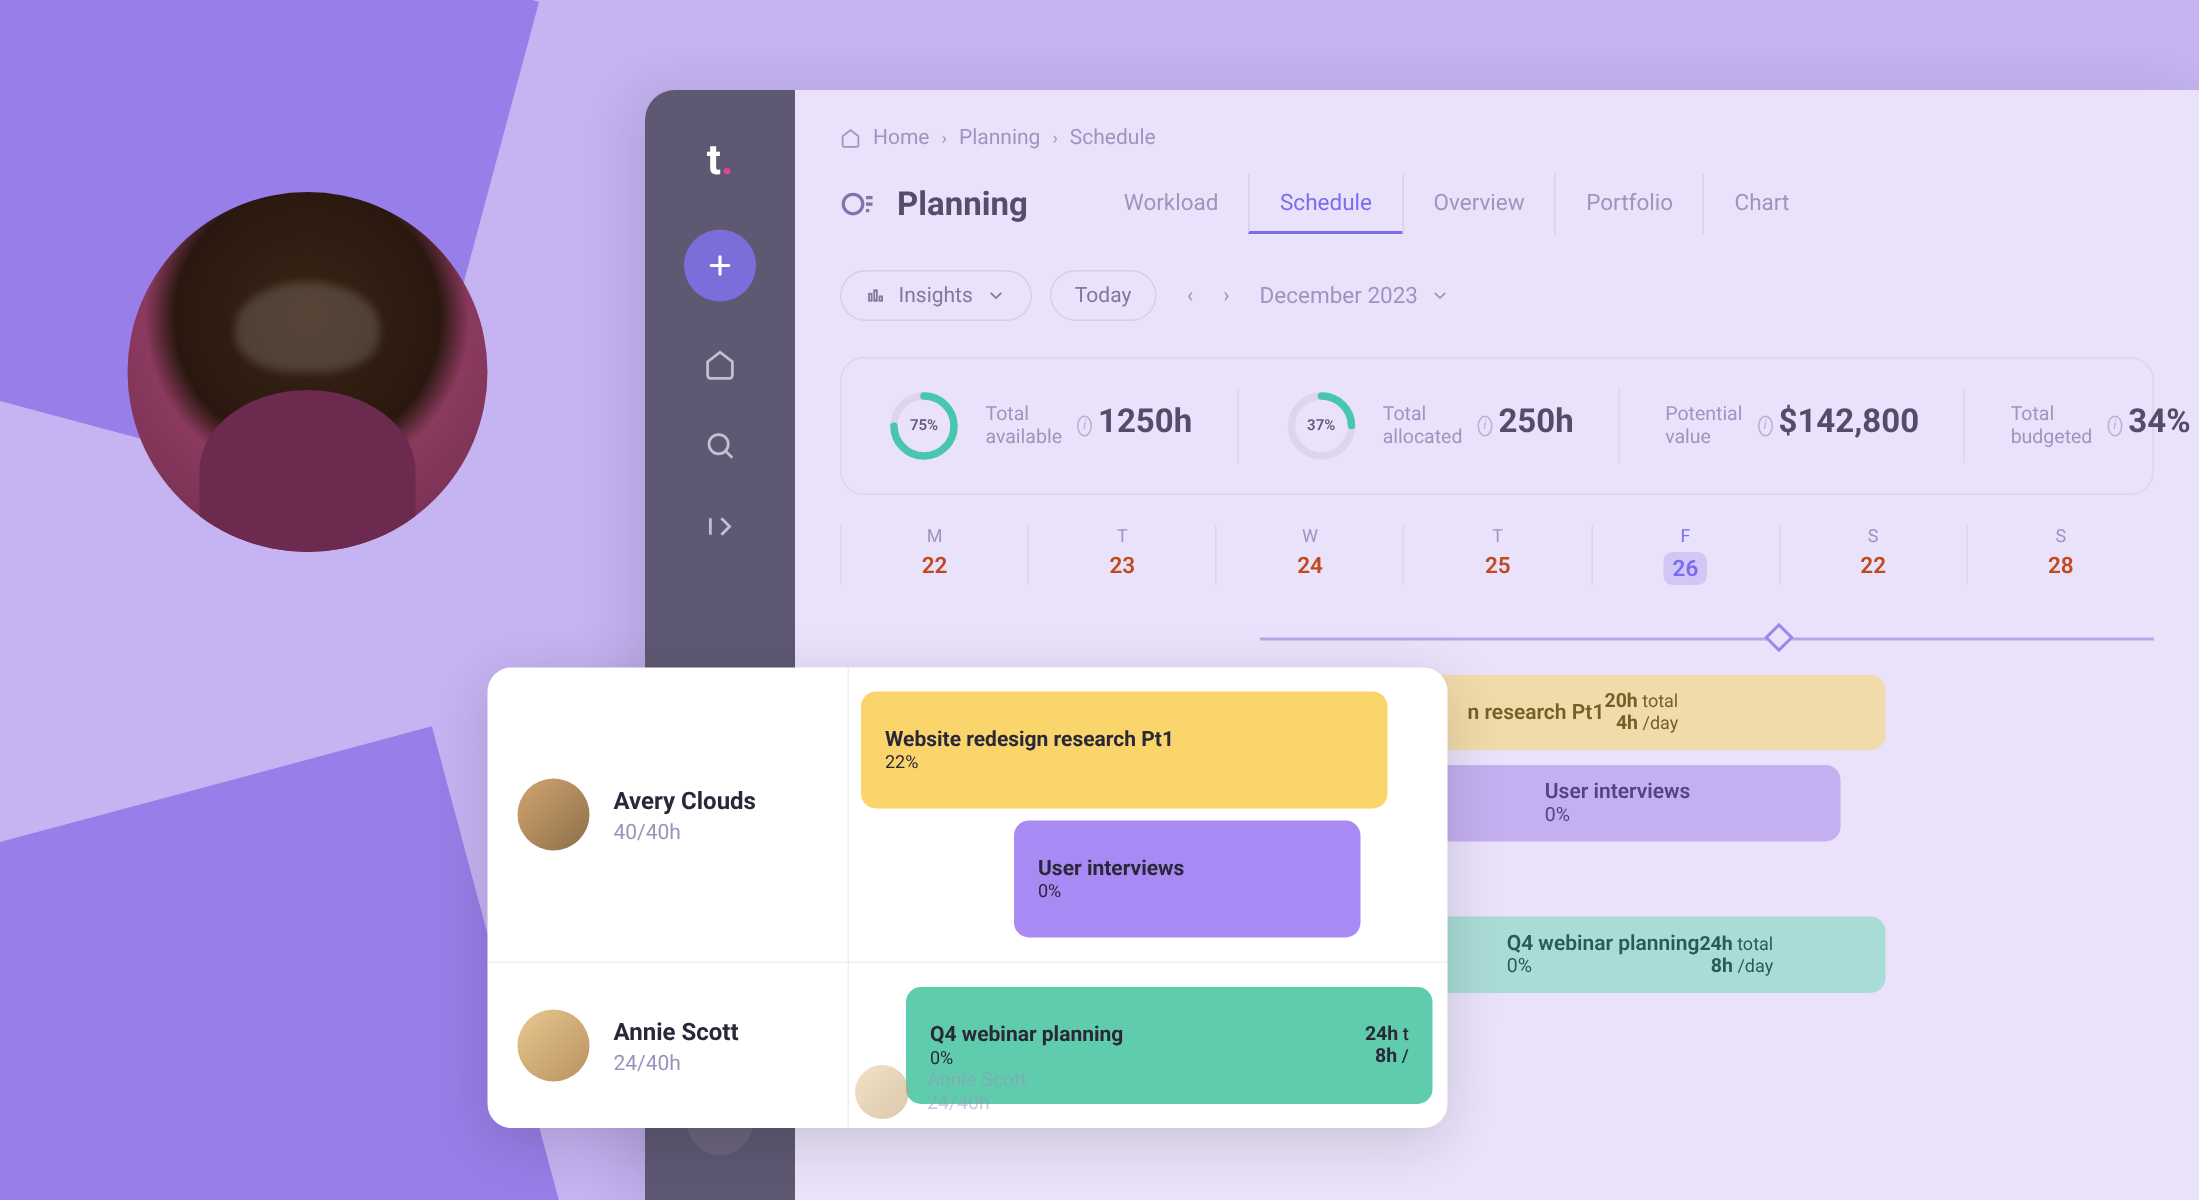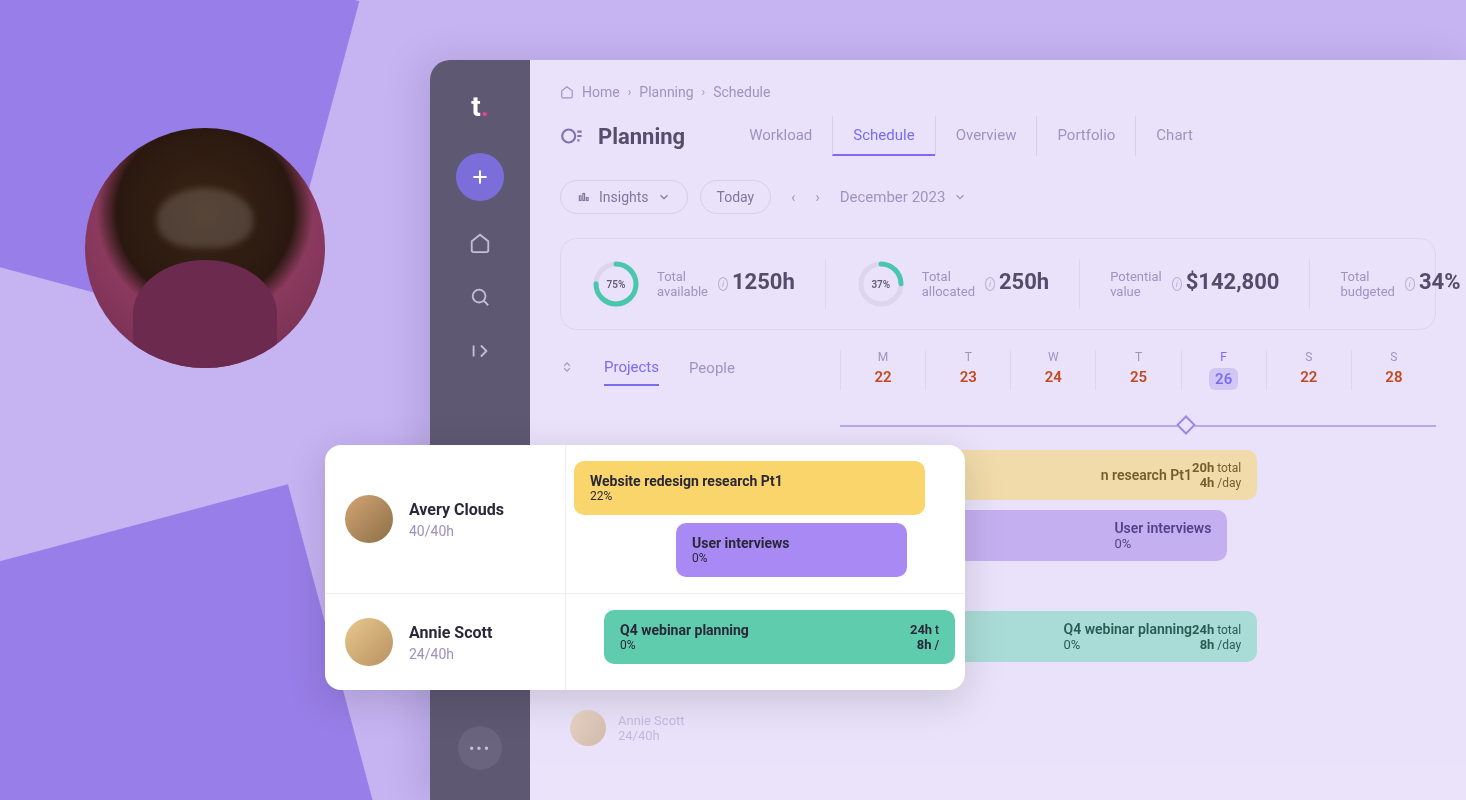--- a/index.html
+++ b/index.html
@@ -58,39 +58,39 @@
 .month-label{text-align:center;font-size:11px;color:#9B92BC;letter-spacing:1px;padding:0 30px 8px;margin-left:280px}
 .day{flex:1;text-align:center;border-left:1px solid #E0D8F0}
 .day-letter{font-size:12px;color:#9B92BC}
 .day-num{font-size:15px;font-weight:600;color:#c2410c;margin-top:4px}
 .day.highlight .day-letter{color:#7367F0}
 .day.highlight .day-num{color:#7367F0;background:#D4C9F5;border-radius:6px;padding:2px 6px;display:inline-block}
 .timeline-line{position:relative;height:30px;margin:20px 30px 0 310px}
 .timeline-line::before{content:"";position:absolute;top:50%;left:0;right:0;height:2px;background:#B8A8E8}
 .timeline-diamond{position:absolute;top:50%;left:58%;width:14px;height:14px;background:#EDE7FB;border:2px solid #9B82E8;transform:translate(-50%,-50%) rotate(45deg)}
 .schedule-rows{padding:10px 30px 0 310px}
-.bar{border-radius:10px;padding:10px 16px;margin-bottom:10px;display:flex;justify-content:flex-end;align-items:center}
+.bar{border-radius:10px;padding:10px 16px;margin-bottom:10px;display:flex;justify-content:center;align-items:center}
 .bar-left{display:flex;flex-direction:column}
 .bar-title{font-weight:600;font-size:14px}
 .bar-pct{font-size:13px}
 .bar-right{text-align:right;font-size:12px}
 .bar-right strong{font-size:13px}
 .bar.yellow{background:#F5DFA4;color:#6B5A1A;margin-left:0;width:70%}
 .bar.purple{background:#C4B0F0;color:#4A3980;margin-left:15%;width:50%}
 .bar.teal{background:#A8E0D5;color:#1A5548;margin-left:15%;width:55%}
 .overlay{position:absolute;top:445px;left:325px;width:640px;background:#fff;border-radius:16px;box-shadow:0 10px 40px rgba(0,0,0,0.15);overflow:hidden}
 .overlay-row{display:flex;border-bottom:1px solid #EFEFEF}
 .overlay-row:last-child{border-bottom:none}
 .person-cell{width:240px;padding:24px 20px;display:flex;align-items:center;gap:16px}
 .avatar{width:48px;height:48px;border-radius:50%;background:linear-gradient(135deg,#D4A574 0%,#8B6F47 100%);flex-shrink:0}
 .avatar.a2{background:linear-gradient(135deg,#E8C890 0%,#B8915F 100%)}
 .person-name{font-size:16px;font-weight:700;color:#2A2738}
 .person-hours{font-size:14px;color:#9B92BC;margin-top:4px}
 .bars-cell{flex:1;padding:16px 0 16px 0;border-left:1px solid #EFEFEF}
-.obar{border-radius:10px;padding:12px 16px;margin-bottom:8px;display:flex;justify-content:space-between;align-items:flex-end}
+.obar{border-radius:10px;padding:24px 16px;margin-bottom:8px;display:flex;justify-content:space-between;align-items:flex-end}
 .obar:last-child{margin-bottom:0}
 .obar-left{display:flex;flex-direction:column}
 .obar-title{font-weight:700;font-size:14px}
 .obar-pct{font-size:12px}
 .obar-right{text-align:right;font-size:12px;font-weight:500}
 .obar-right strong{font-weight:700;font-size:13px}
 .obar.yellow{background:#FAD56B;color:#2A2738;margin-left:8px;width:88%}
 .obar.purple{background:#A98AF5;color:#2A2738;margin-left:110px;width:58%}
 .obar.teal{background:#5FCCAE;color:#2A2738;margin-left:38px;width:88%}
 .ghost-row{position:absolute;top:710px;left:570px;display:flex;align-items:center;gap:12px;opacity:0.5}
@@ -236,31 +236,20 @@
           <div class="metric-label">
               <span>Total budgeted</span>
               <span class="info-icon">i</span>
             </div>
           <div class="metric-value">34%</div>
         </div>
       </div>
     </div>
 
     <div class="timeline-header">
-      <div class="timeline-left">
-        <div class="subtabs">
-          <span class="collapse-icon">
-            <svg width="14" height="14" viewBox="0 0 24 24" stroke="currentColor" fill="none" stroke-width="2">
-                <path d="M7 10l5-5 5 5M7 14l5 5 5-5"></path>
-              </svg>
-          </span>
-          <span class="subtab active">Projects</span>
-          <span class="subtab">People</span>
-        </div>
-      </div>
       <div class="days" id="days-container">
           <div class="day">
             <div class="day-letter">M</div>
             <div class="day-num">22</div>
           </div>
           <div class="day">
             <div class="day-letter">T</div>
             <div class="day-num">23</div>
           </div>
           <div class="day">

